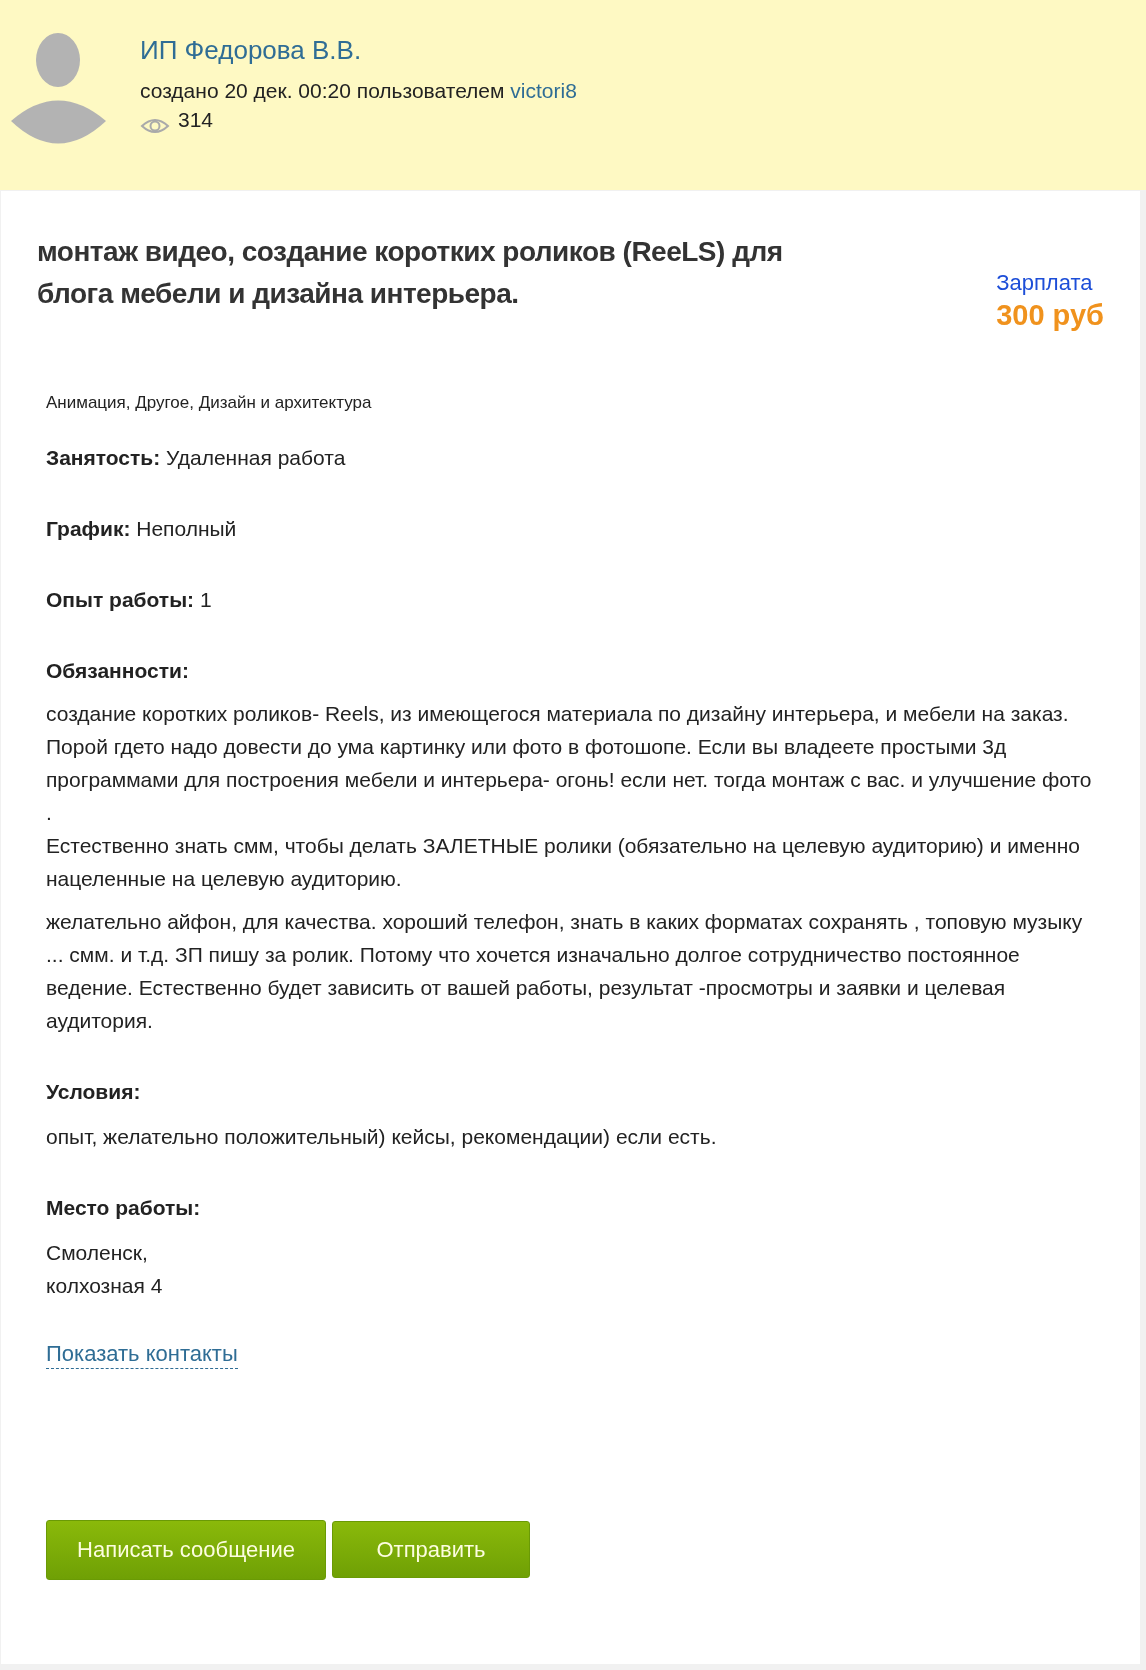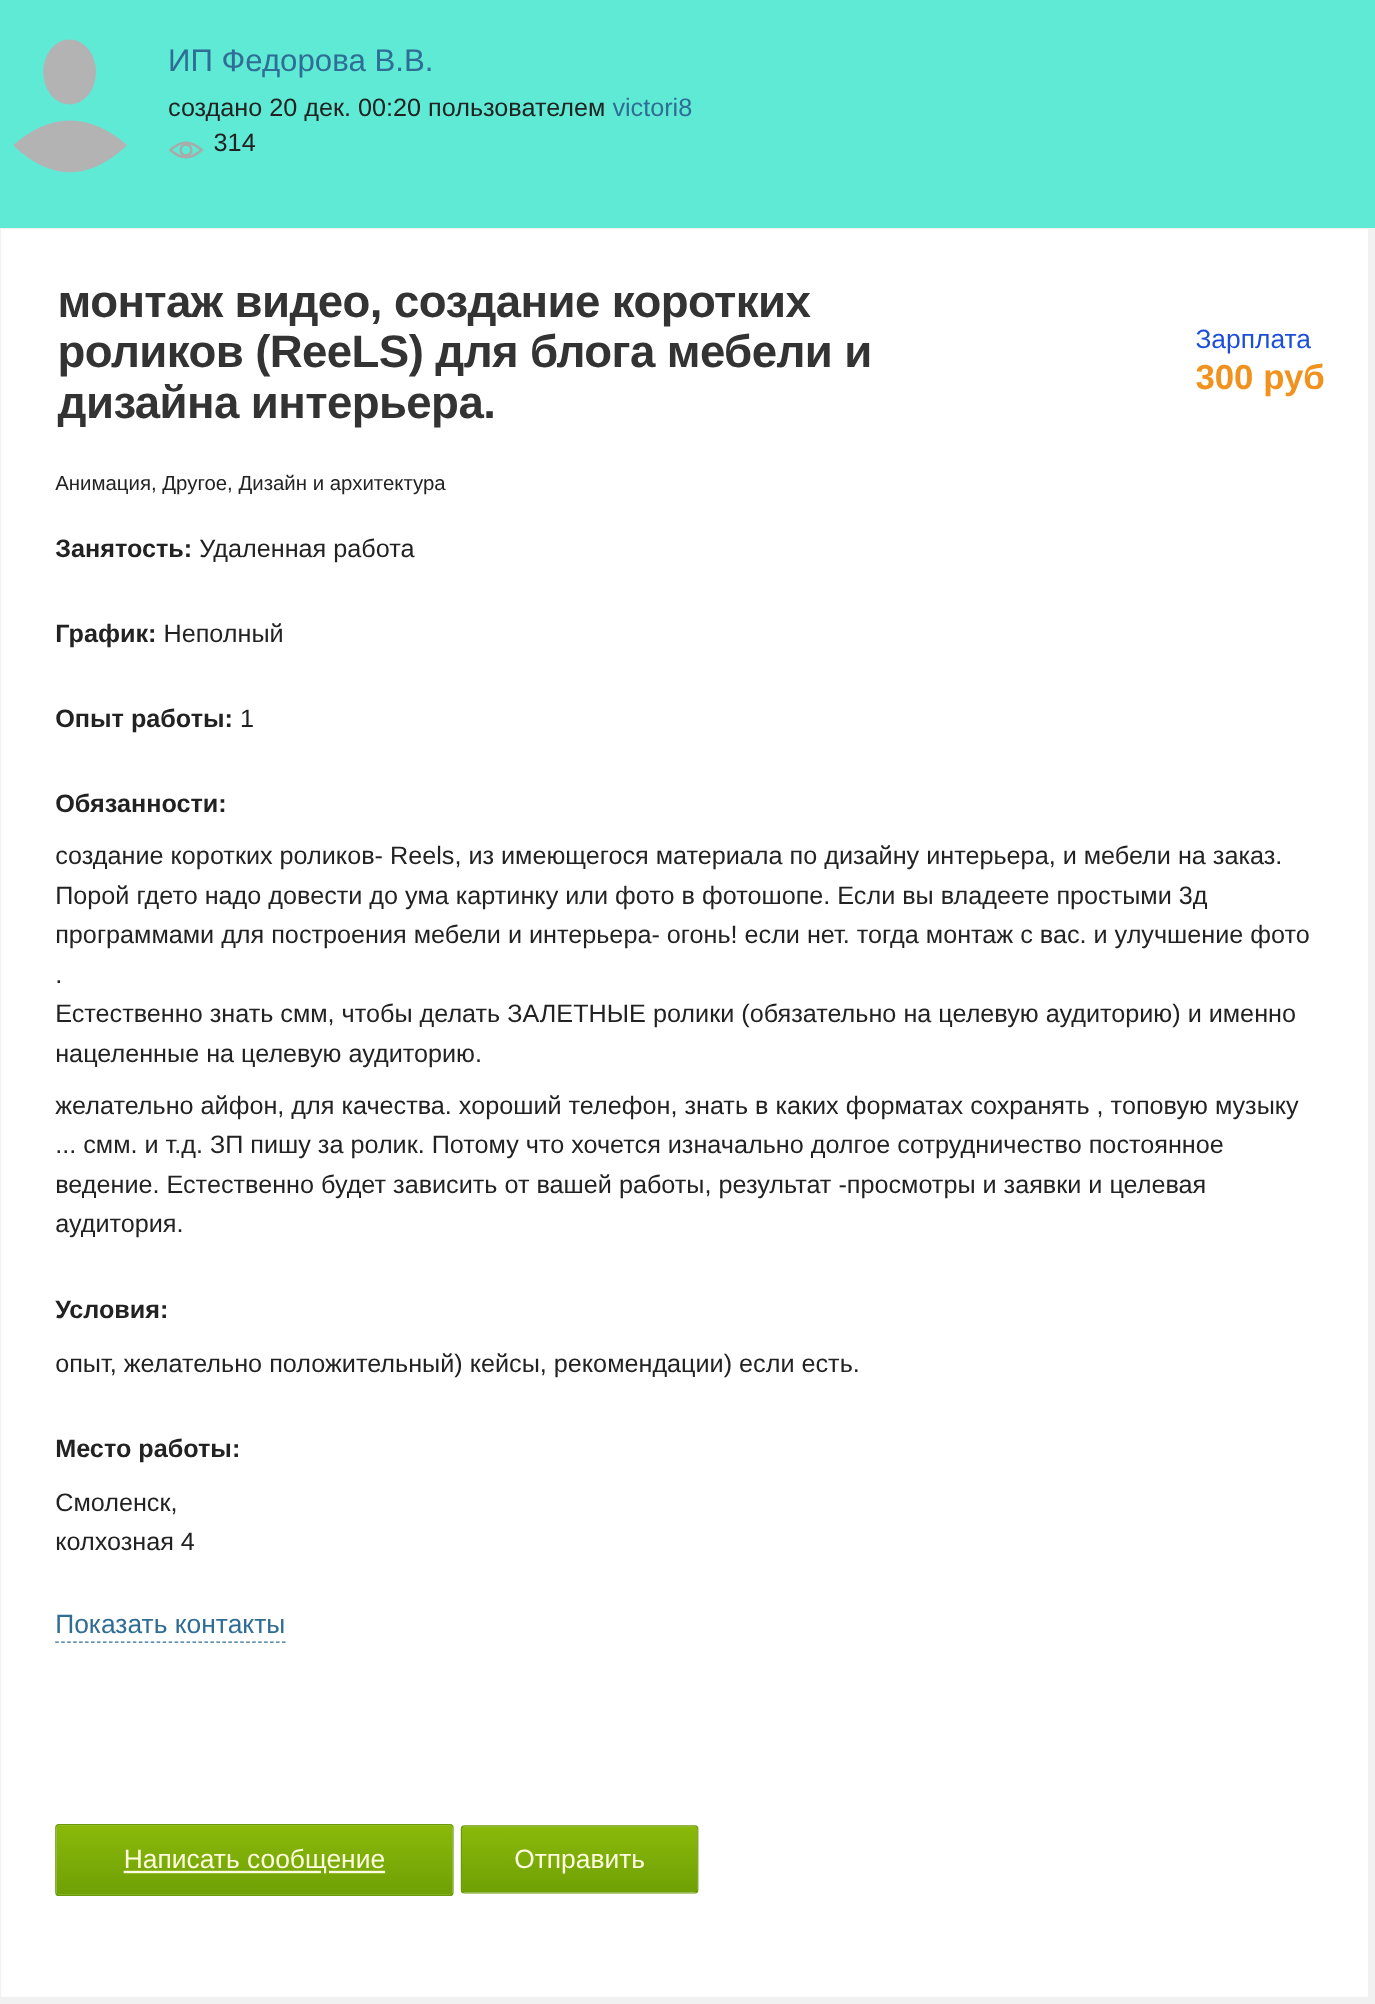--- a/index.html
+++ b/index.html
@@ -9,21 +9,21 @@
     background: #f1f1f1;
     font-family: "Liberation Sans", "DejaVu Sans", sans-serif;
     color: #222;
     position: relative;
     overflow: hidden;
   }
   .header {
     position: absolute;
     left: 0; top: 0;
     width: 1146px; height: 190px;
-    background: #5eead4;
+    background: #fef9c3;
   }
   .avatar {
     position: absolute;
     left: 0; top: 18px;
     width: 130px; height: 140px;
   }
   .avatar svg { display: block; }
   .company {
     position: absolute;
     left: 140px; top: 34px;
@@ -51,23 +51,23 @@
   .views .eye { width: 30px; height: 18px; margin-right: 8px; display: inline-block; }
 
   .card {
     position: absolute;
     left: 1px; top: 191px;
     width: 1139px; height: 1473px;
     background: #ffffff;
   }
   .title {
     position: absolute;
-    left: 47px; top: 40px;
+    left: 36px; top: 40px;
     width: 760px;
-    font-size: 38px;
+    font-size: 28px;
     font-weight: bold;
     line-height: 42px;
     color: #333;
     letter-spacing: -0.5px;
     margin: 0;
   }
   .salary {
     position: absolute;
     right: 36px; top: 78px;
     text-align: left;
@@ -118,21 +118,21 @@
   .btn {
     background: linear-gradient(#8ab90a, #6fa005);
     color: #fdfde0;
     font-size: 22px;
     border: 1px solid #6a9a05;
     border-radius: 3px;
     font-family: "Liberation Sans", "DejaVu Sans", sans-serif;
     cursor: pointer;
     padding: 0;
   }
-  .btn-message { width: 332px; height: 60px; text-decoration: underline; }
+  .btn-message { width: 280px; height: 60px; }
   .btn-send { width: 198px; height: 57px; margin-top: 1px; text-align: center; }
 </style>
 </head>
 <body>
 
 <div class="header">
   <div class="avatar">
     <svg width="130" height="140" viewBox="0 0 130 140">
       <ellipse cx="58" cy="42" rx="22" ry="27" fill="#b3b3b3"></ellipse>
       <path d="M11 103 Q58 62 106 103 Q58 148 11 103 Z" fill="#b3b3b3"></path>

